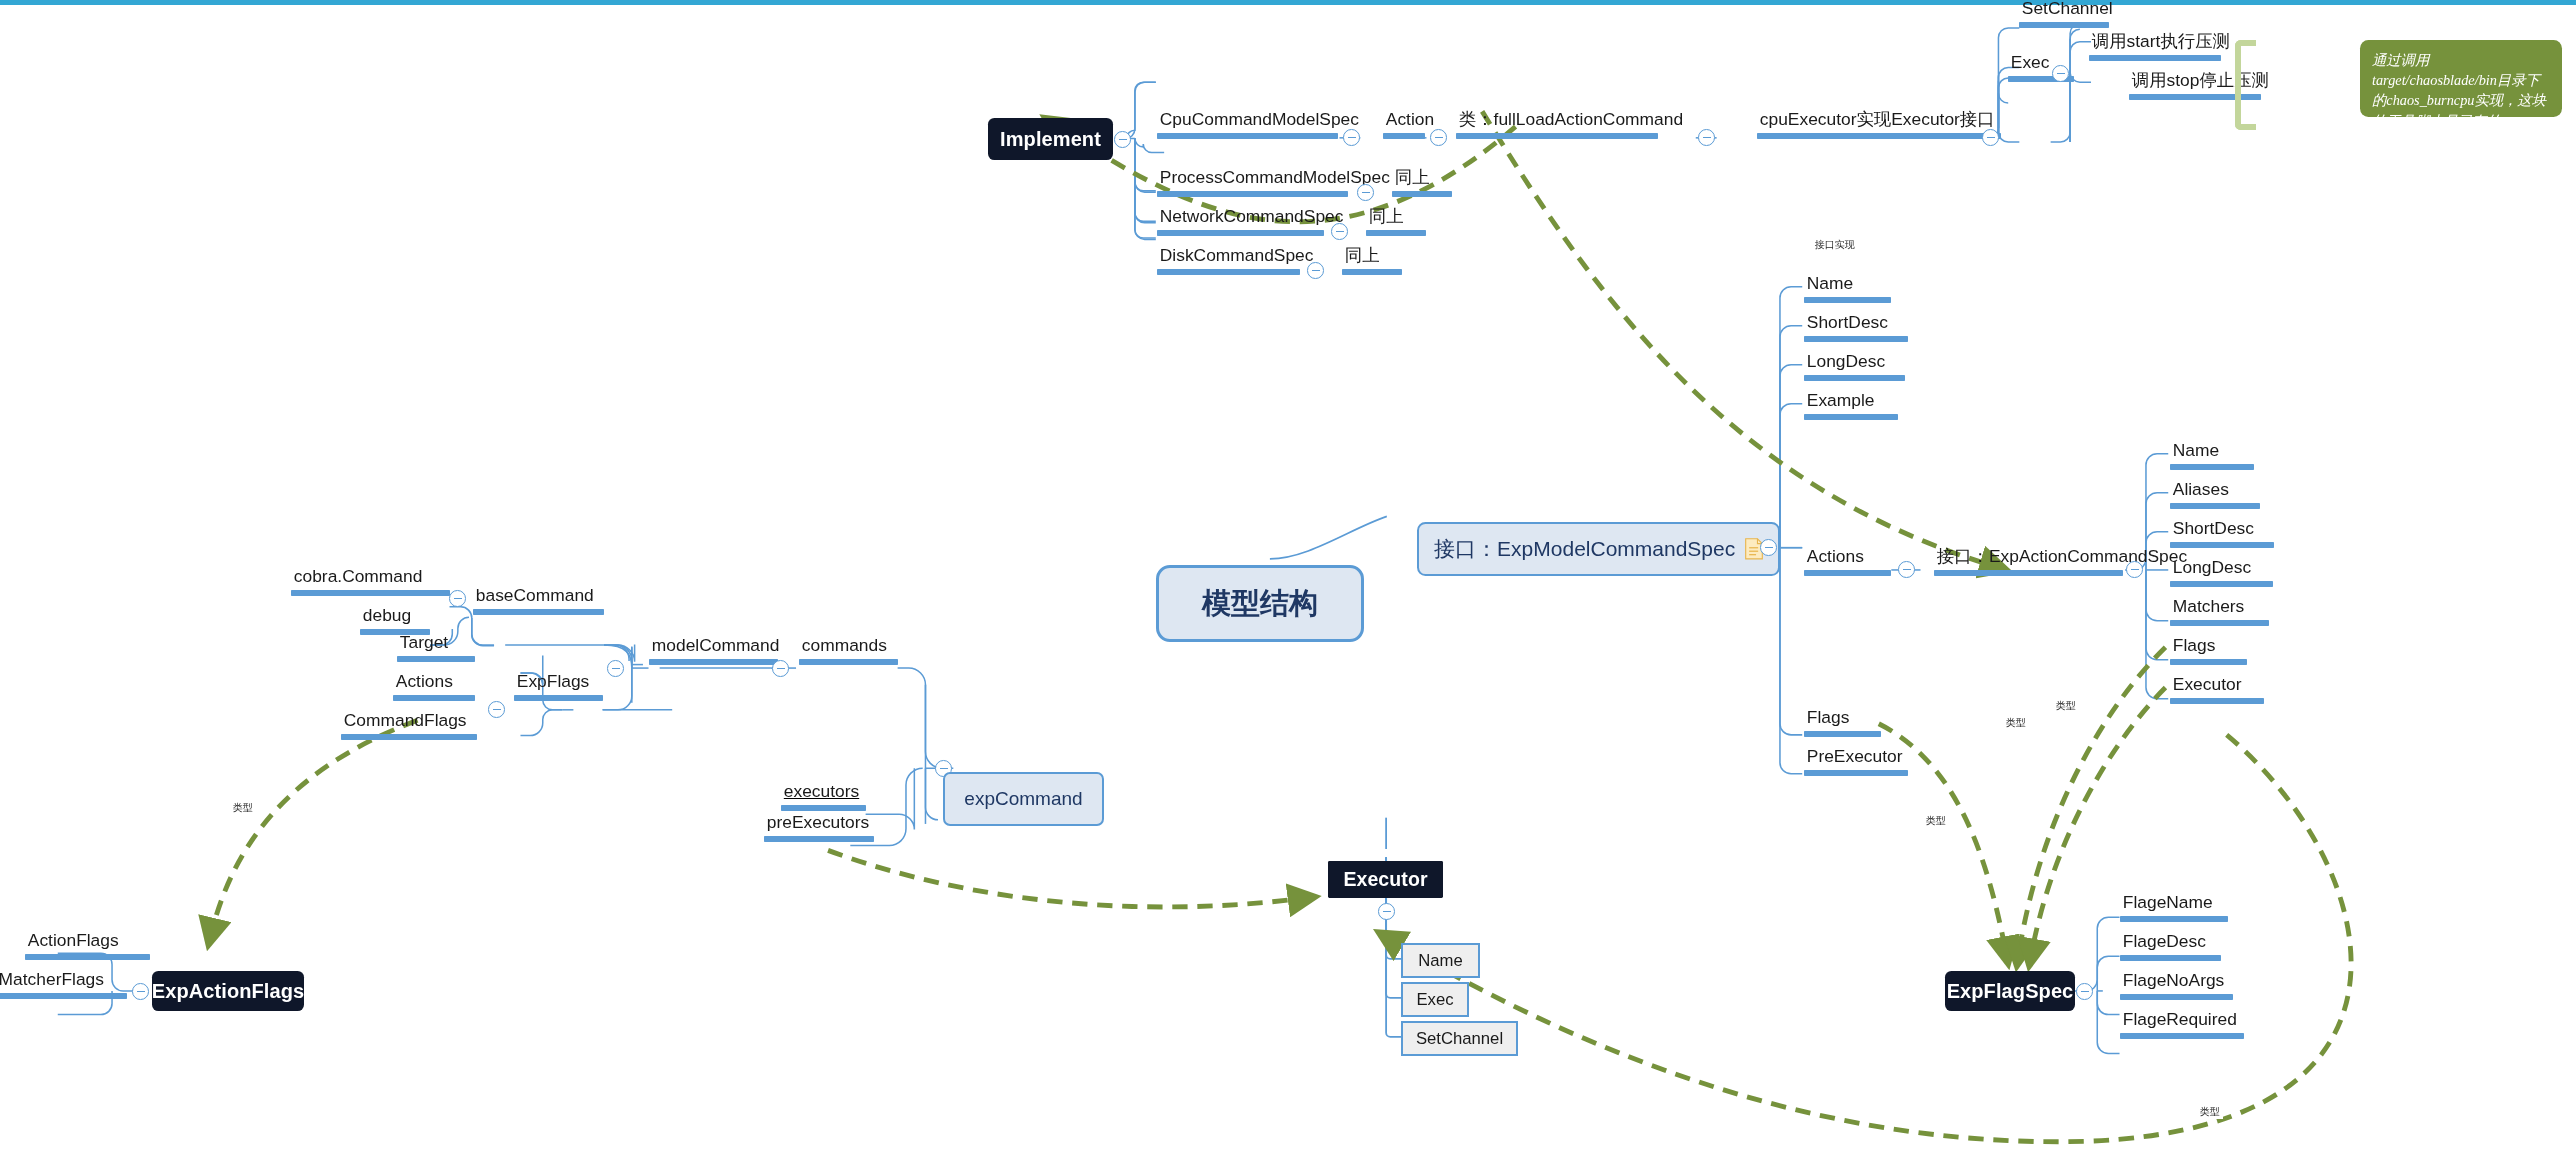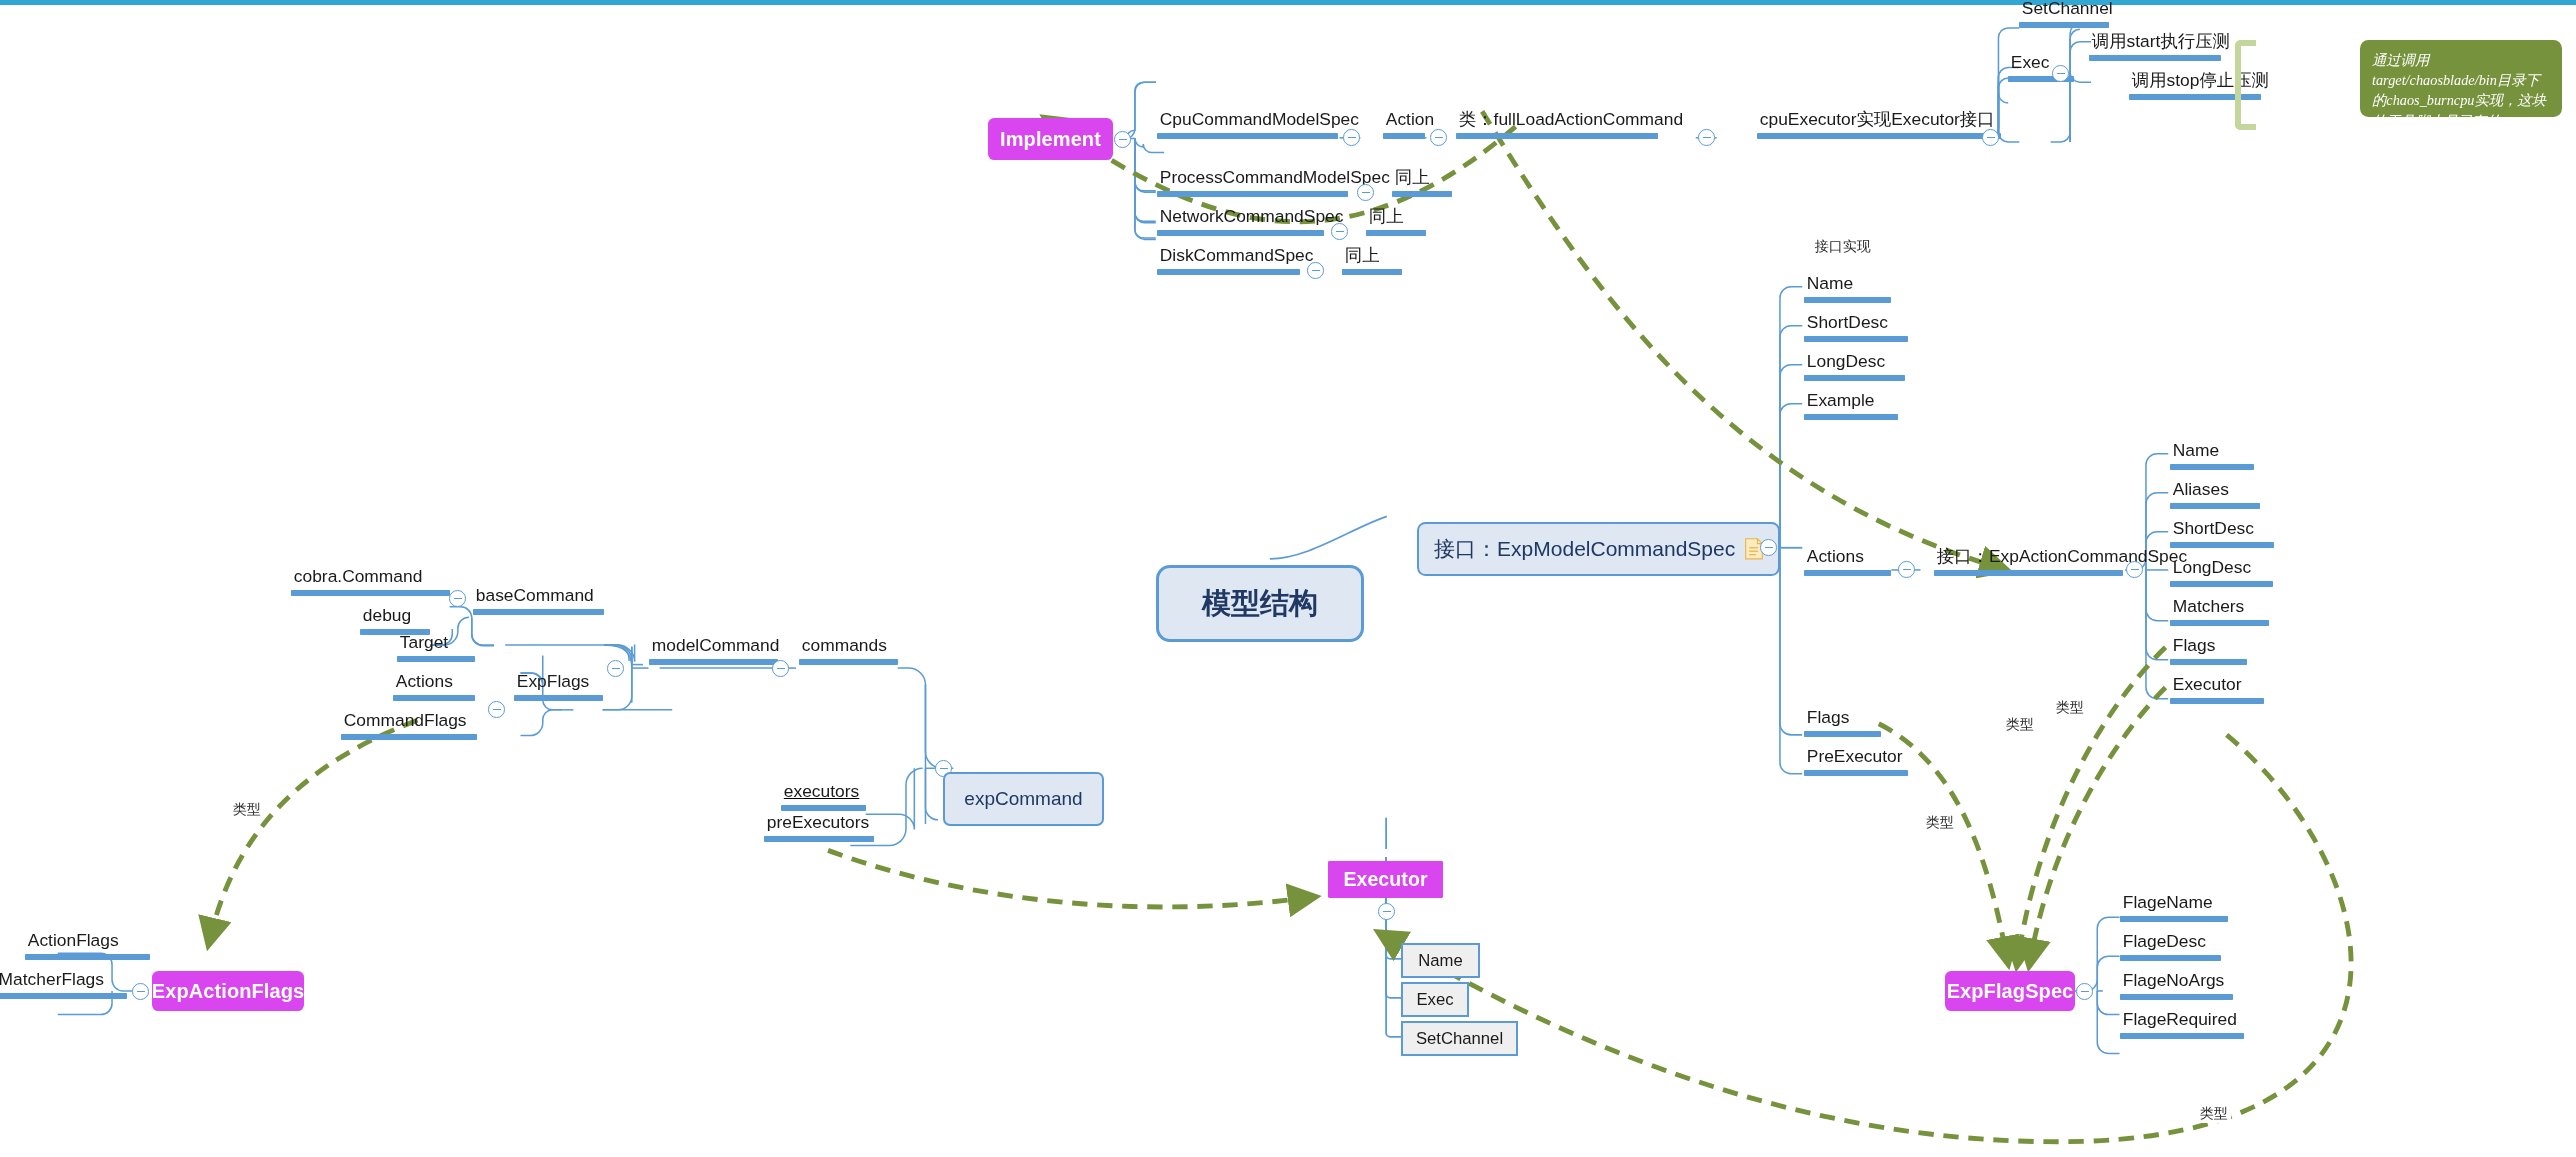--- a/index.html
+++ b/index.html
@@ -24,21 +24,21 @@
   .toggle{
     position:absolute;width:16.7px;height:16.7px;border:1.1px solid #5B9BD5;
     border-radius:50%;background:#fff;box-sizing:border-box;
   }
   .toggle::before{
     content:"";position:absolute;left:3.5px;top:7px;width:8.4px;height:1.3px;background:#5B9BD5;
   }
 
   
   .pill{
-    position:absolute;background:#d946ef;border-radius:6.3px;
+    position:absolute;background:#0f172a;border-radius:6.3px;
     color:#fff;font-weight:bold;font-size:20px;
     display:flex;align-items:center;justify-content:center;
     letter-spacing:0.1px;
   }
   .pill.sq{border-radius:1.4px;}
 
   
   .lbox{
     position:absolute;background:#DEE7F2;border:2.8px solid #5B9BD5;border-radius:9.7px;
     display:flex;align-items:center;justify-content:center;color:#1F3864;
@@ -60,21 +60,21 @@
     font-style:italic;font-size:14.3px;line-height:1.42;padding:9.7px 12px;
     box-sizing:border-box;font-family:"Liberation Serif","DejaVu Serif",serif;
   }
   .bracket{
     position:absolute;border:6.3px solid #C3D69B;border-right:none;
     border-top-left-radius:5.6px;border-bottom-left-radius:5.6px;
   }
 
   
   .rel{
-    position:absolute;font-size:14px;color:#2b2b2b;background:#fff;
+    position:absolute;font-size:10px;color:#2b2b2b;background:#fff;
     padding:0.7px 2.8px;white-space:nowrap;
   }
 
   .docicon{width:18px;height:21.6px;flex:0 0 auto;}
 </style>
 </head>
 <body>
 
 <div id="stage">
 

